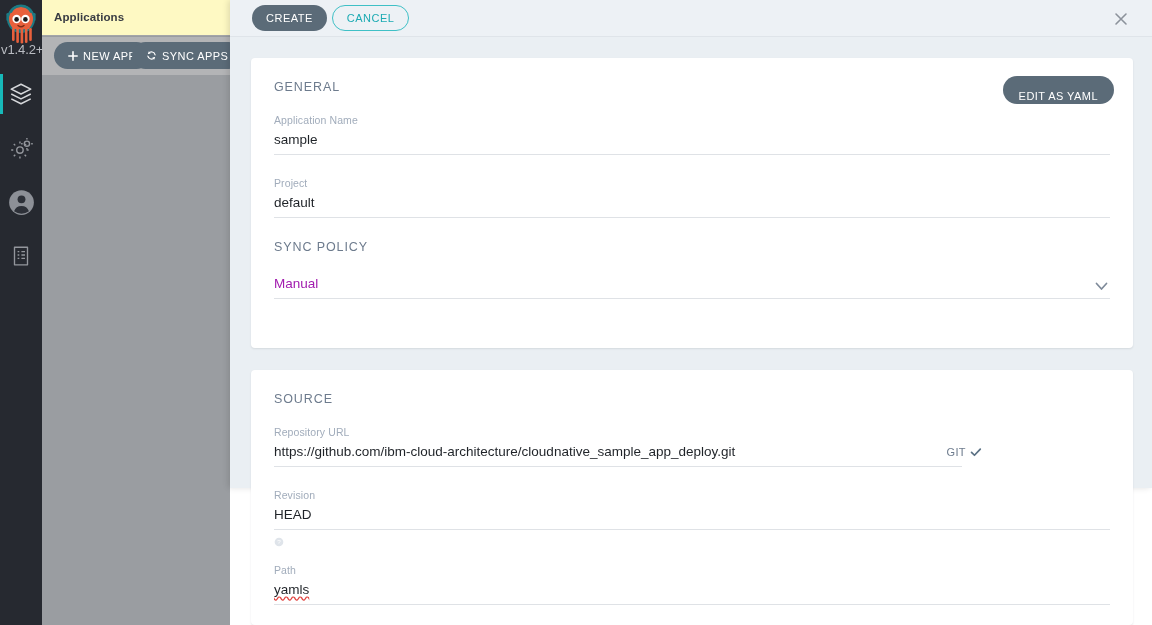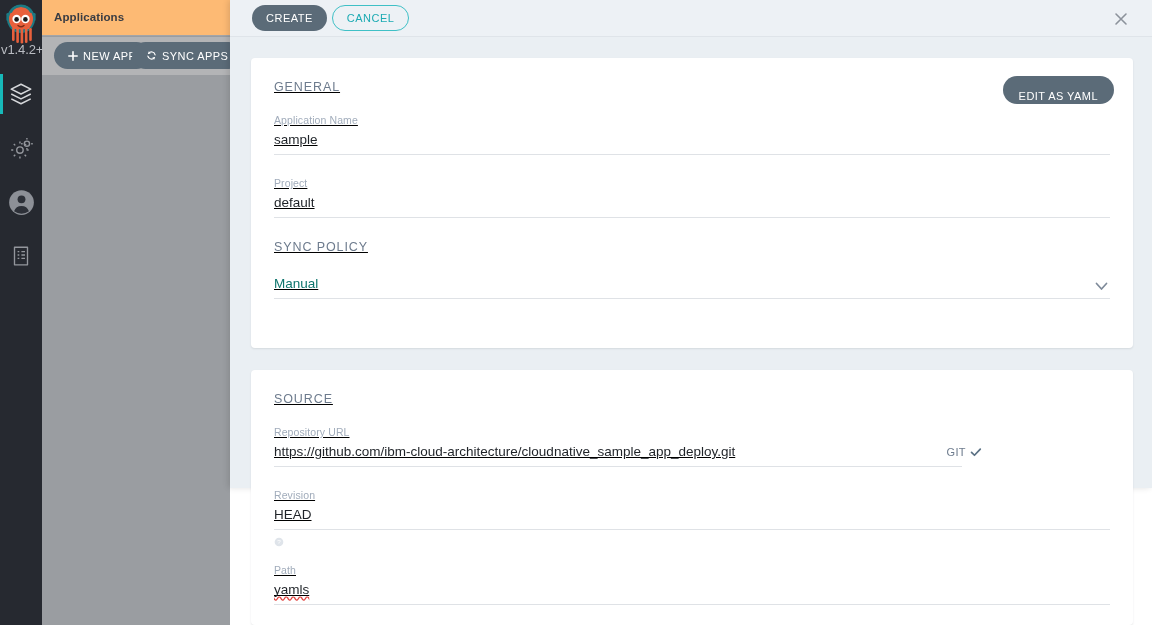--- a/index.html
+++ b/index.html
@@ -55,21 +55,21 @@
   
   .behind {
     position: absolute; left: 42px; top: 0;
     width: 188px; height: 625px;
     background: #9a9da1;
     z-index: 10;
   }
   .behind-topbar {
     position: absolute; left: 0; top: 0;
     width: 188px; height: 36px;
-    background: #fdba74;
+    background: #fef9c3;
     border-bottom: 1px solid #a3a5a8;
   }
   .behind-title {
     position: absolute; left: 12px; top: 11px;
     font-size: 11.5px; font-weight: bold; color: #393c43;
     letter-spacing: 0.1px;
   }
   .behind-toolbar {
     position: absolute; left: 0; top: 37px;
     width: 188px; height: 38px;
@@ -139,21 +139,20 @@
   }
 
   
   .card {
     position: absolute; left: 21px;
     width: 882px;
     background: #ffffff;
     border-radius: 4px;
     box-shadow: 0 1px 2px rgba(20,30,50,0.10);
     padding: 22px 23px 18px 23px;
-    text-decoration: underline;
   }
   #card-general { top: 21px; height: 290px; }
   #card-source  { top: 333px; height: 255px; }
 
   .section-title {
     font-size: 12.5px;
     color: #6d7b8d;
     letter-spacing: 0.9px;
     text-transform: uppercase;
     margin-bottom: 20px;
@@ -183,21 +182,21 @@
     width: 100%;
     border: none;
     border-bottom: 1px solid #dfe2e6;
     background: transparent;
     font-family: "Liberation Sans", sans-serif;
     font-size: 13.5px;
     color: #1f2328;
     padding: 2px 0 7px 0;
     outline: none;
   }
-  .field-value.muted { color: #0f766e; }
+  .field-value.muted { color: #a21caf; }
   .field-value.squiggle {
     text-decoration: underline wavy #e0413d;
     text-decoration-skip-ink: none;
     text-underline-offset: 2px;
   }
   .sel-wrap { position: relative; }
   .chevron {
     position: absolute; right: 2px; top: 3px;
     pointer-events: none;
   }

